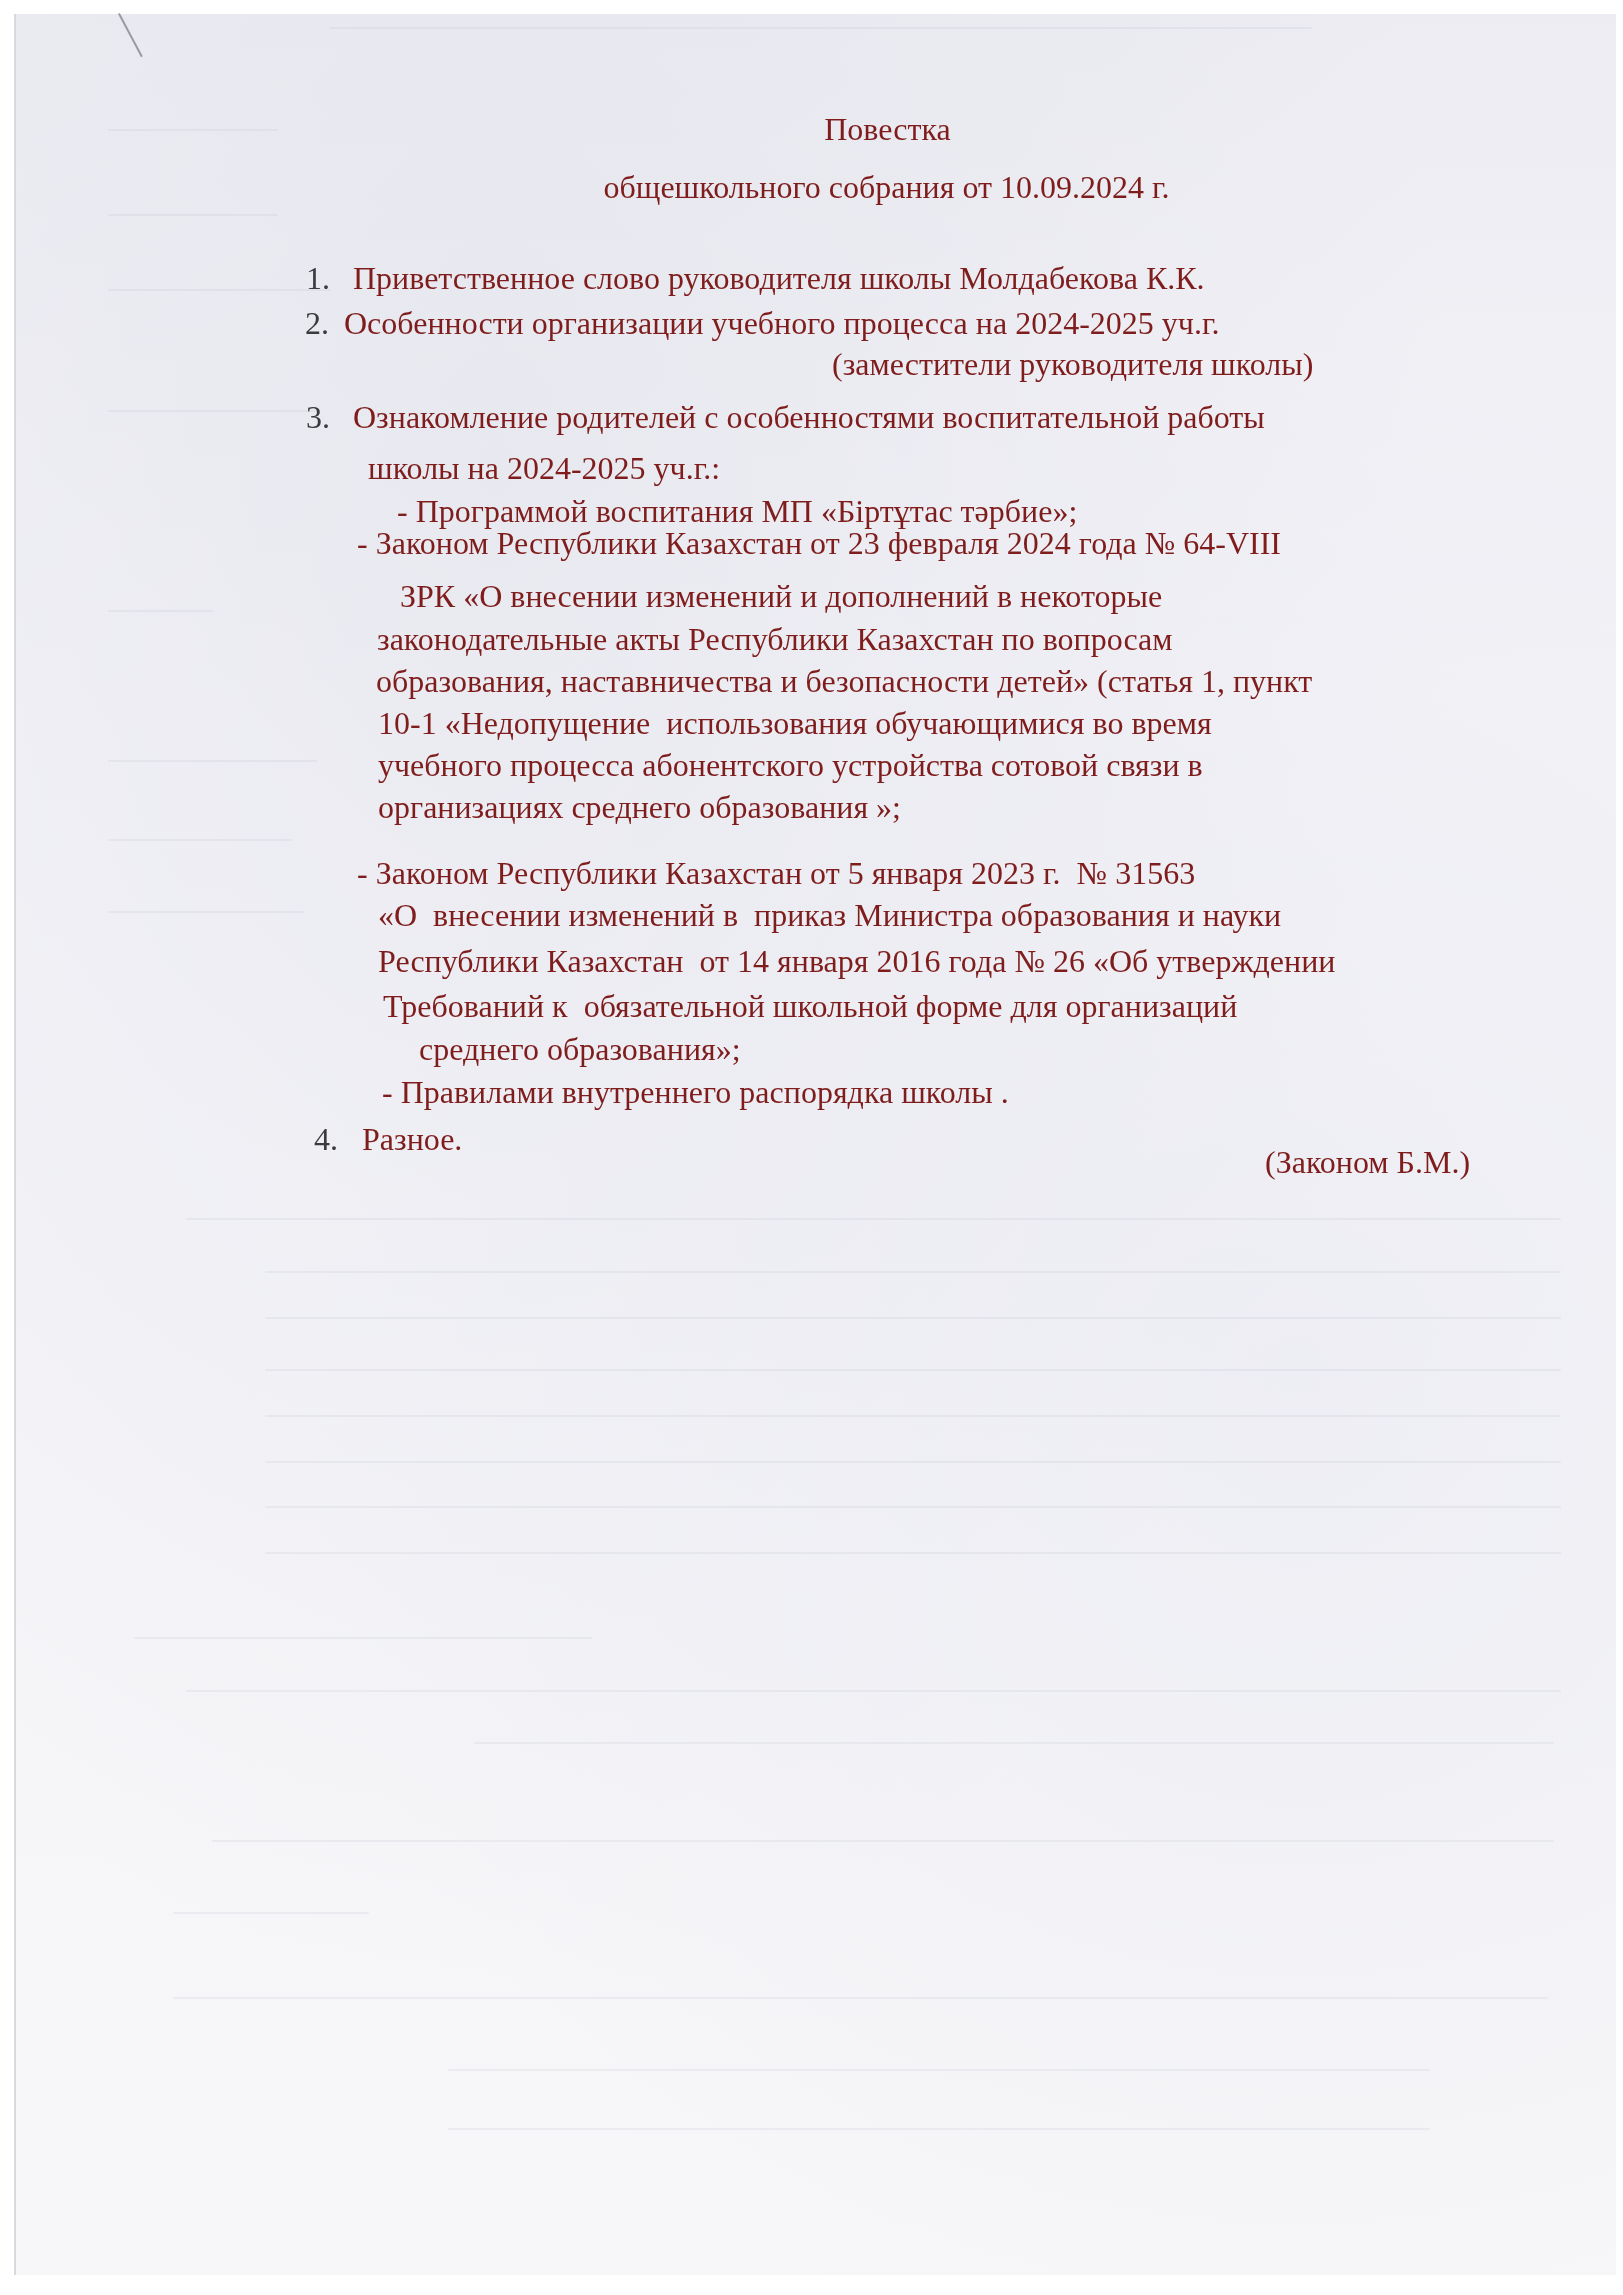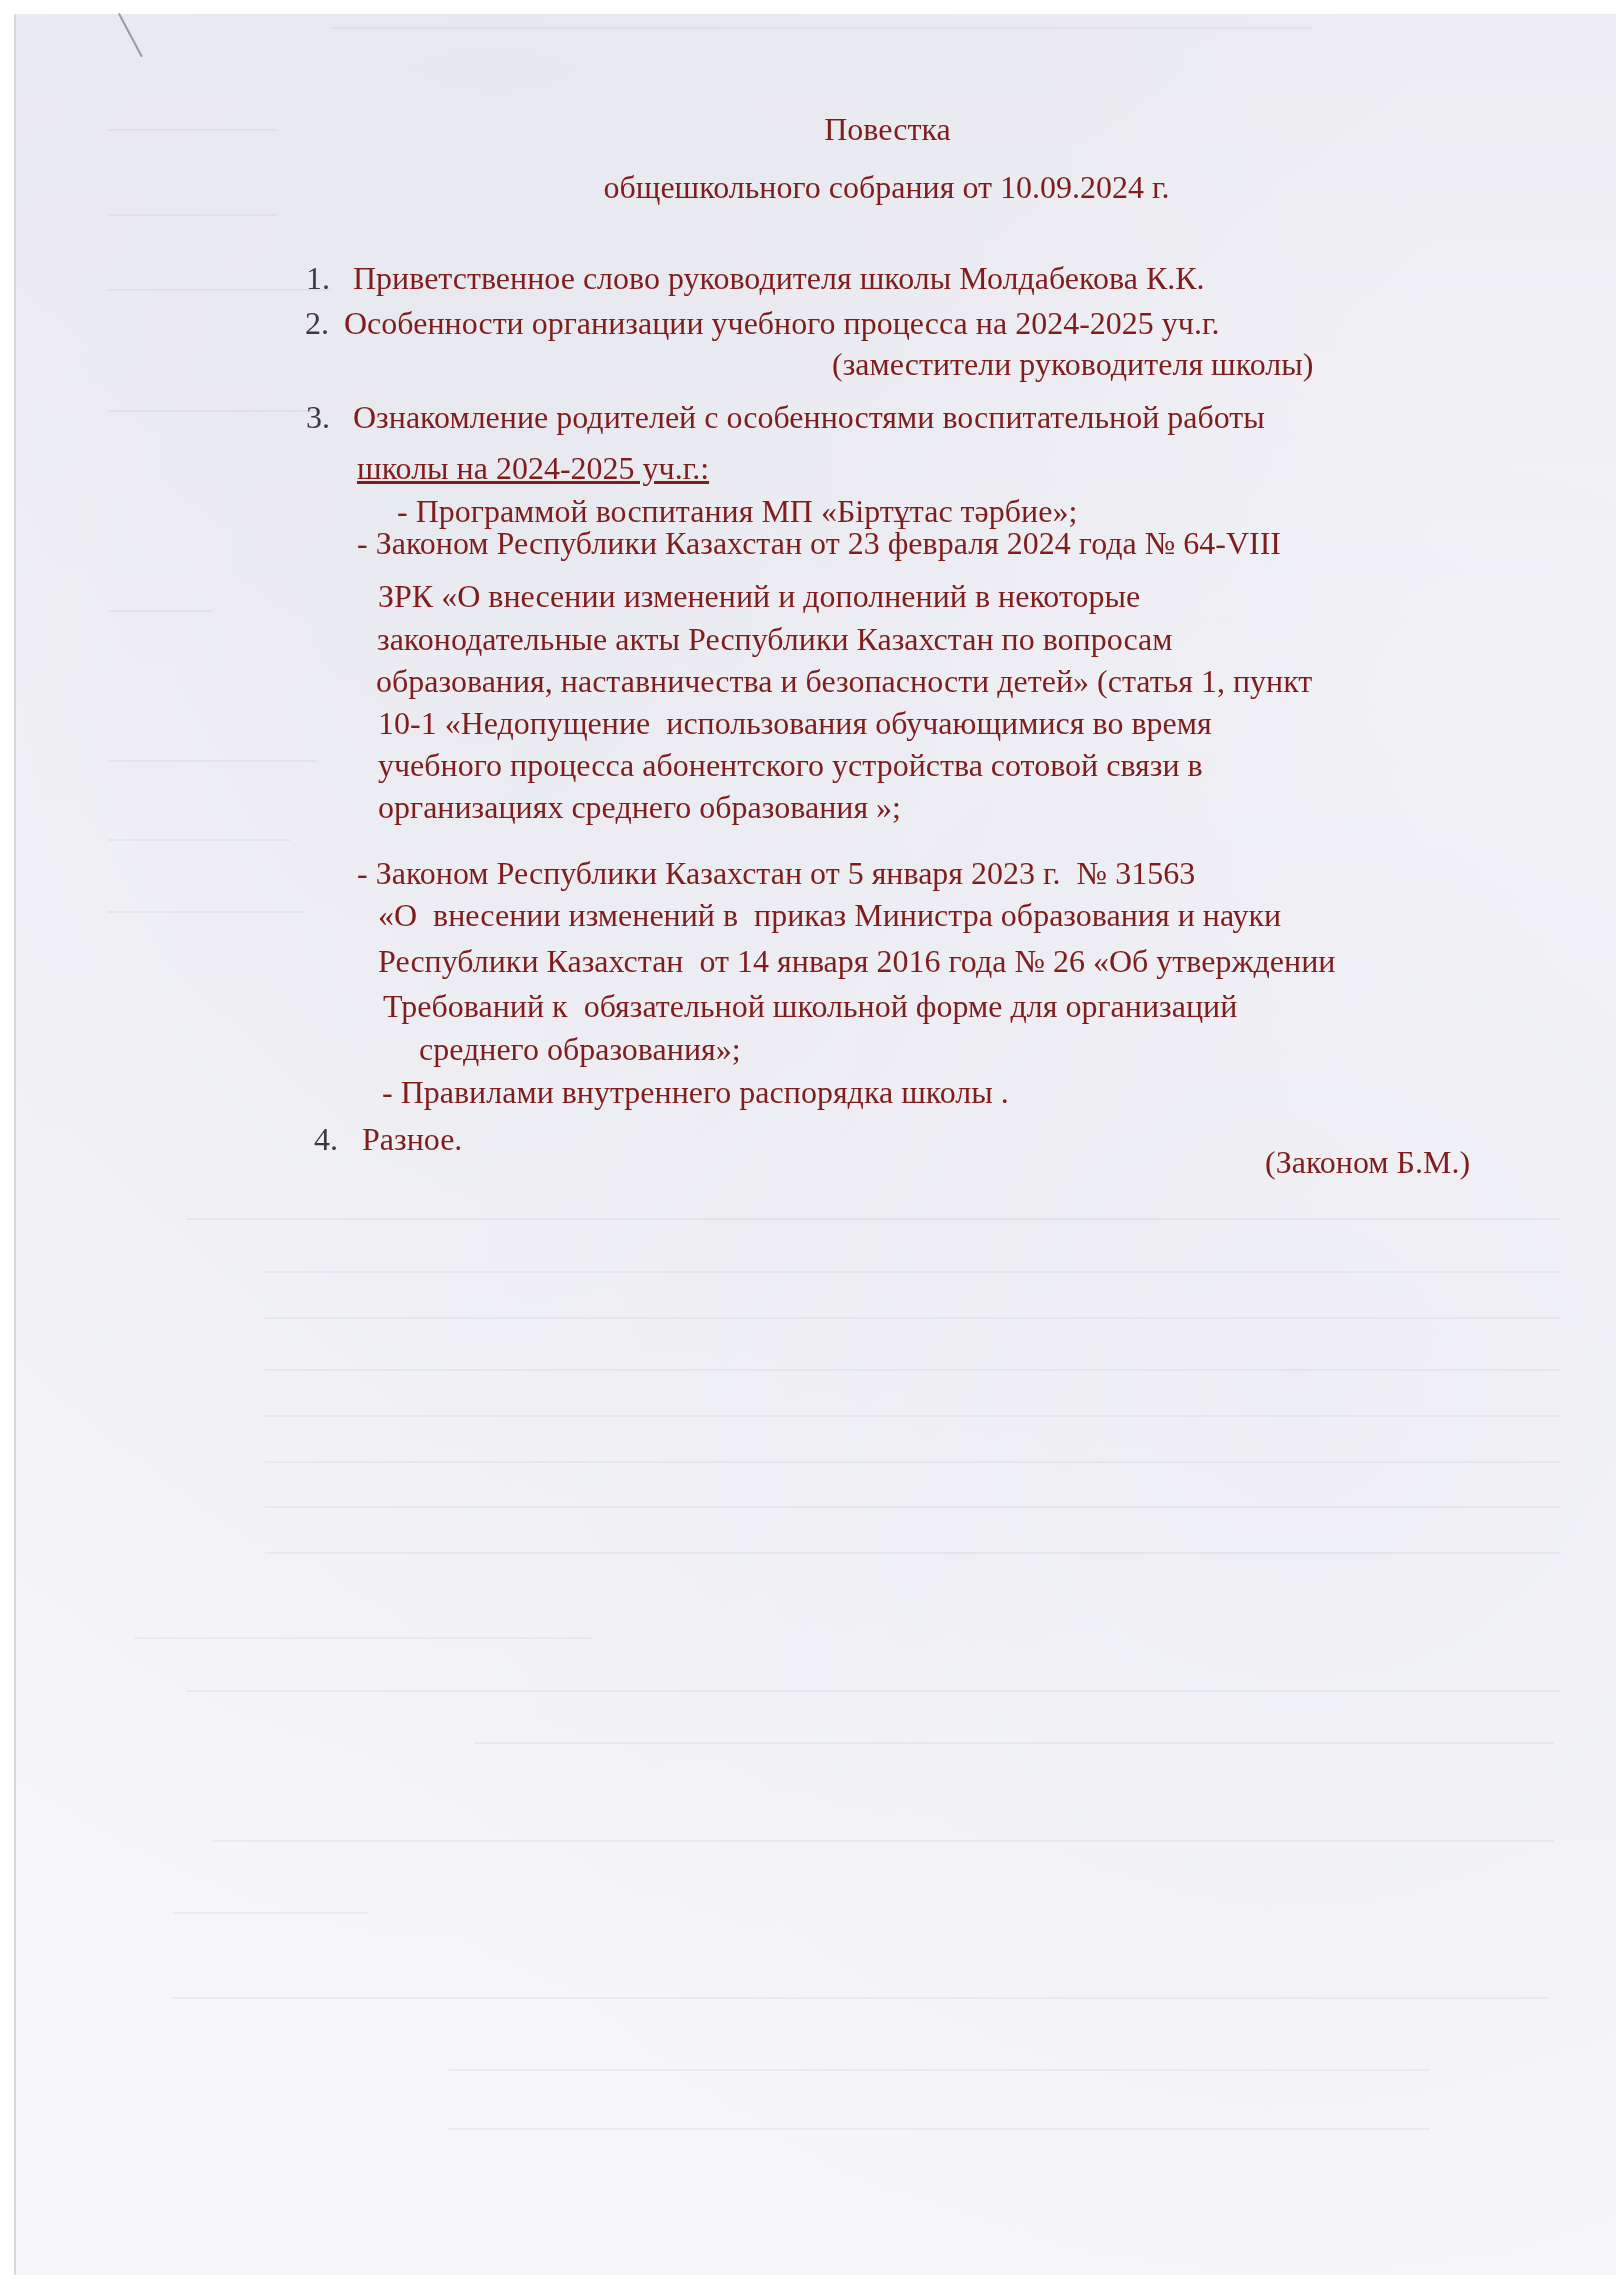--- a/index.html
+++ b/index.html
@@ -105,29 +105,29 @@
 
 <div>
   <span class="num" style="left:305px; top:307px;">2.</span>
   <span class="doc-text" style="left:344px; top:307px;font-family:Liberation Serif, serif;">Особенности организации учебного процесса на 2024-2025 уч.г.</span>
   <span class="doc-text" style="left:832px; top:348px;">(заместители руководителя школы)</span>
 </div>
 
 <div>
   <span class="num" style="left:306px; top:401px;">3.</span>
   <span class="doc-text" style="left:353px; top:401px;">Ознакомление родителей с особенностями воспитательной работы</span>
-  <span class="doc-text" style="left:357px; top:452px;text-decoration:underline;">школы на 2024-2025 уч.г.:</span>
+  <span class="doc-text" style="left:368px; top:452px;">школы на 2024-2025 уч.г.:</span>
 
   <div>
     <span class="doc-text" style="left:357px; top:495px;margin-left:40px;">- Программой воспитания МП «Біртұтас тәрбие»;</span>
   </div>
 
   <div>
     <span class="doc-text" style="left:357px; top:527px;">- Законом Республики Казахстан от 23 февраля 2024 года № 64-VIII</span>
-    <span class="doc-text" style="left:378px; top:580px;">ЗРК «О внесении изменений и дополнений в некоторые</span>
+    <span class="doc-text" style="left:400px; top:580px;">ЗРК «О внесении изменений и дополнений в некоторые</span>
     <span class="doc-text" style="left:377px; top:623px;">законодательные акты Республики Казахстан по вопросам</span>
     <span class="doc-text" style="left:376px; top:665px;">образования, наставничества и безопасности детей» (статья 1, пункт</span>
     <span class="doc-text" style="left:378px; top:707px;">10-1 «Недопущение  использования обучающимися во время</span>
     <span class="doc-text" style="left:378px; top:749px;">учебного процесса абонентского устройства сотовой связи в</span>
     <span class="doc-text" style="left:378px; top:791px;">организациях среднего образования »;</span>
   </div>
 
   <div>
     <span class="doc-text" style="left:357px; top:857px;">- Законом Республики Казахстан от 5 января 2023 г.  № 31563</span>
     <span class="doc-text" style="left:378px; top:899px;">«О  внесении изменений в  приказ Министра образования и науки</span>

